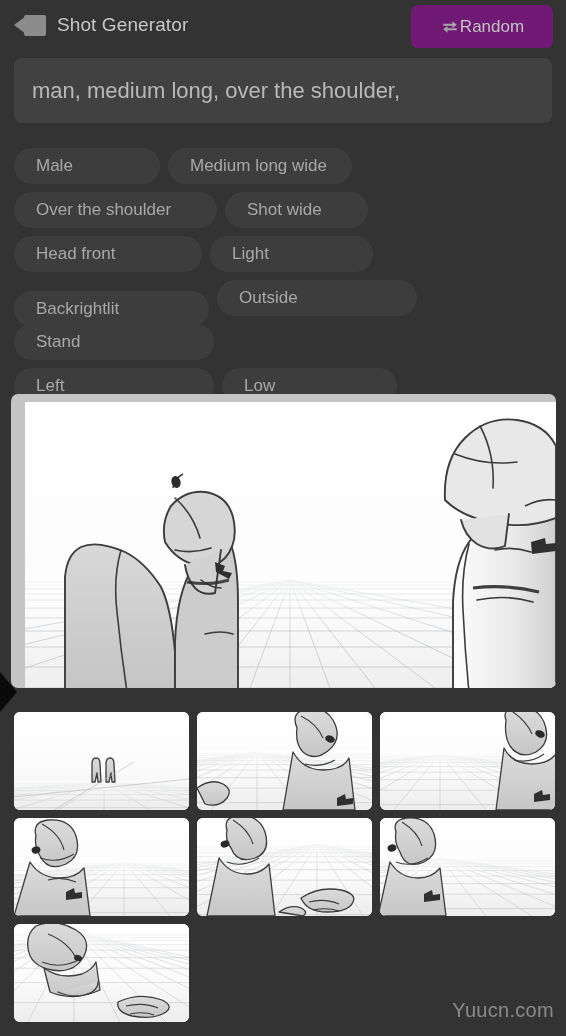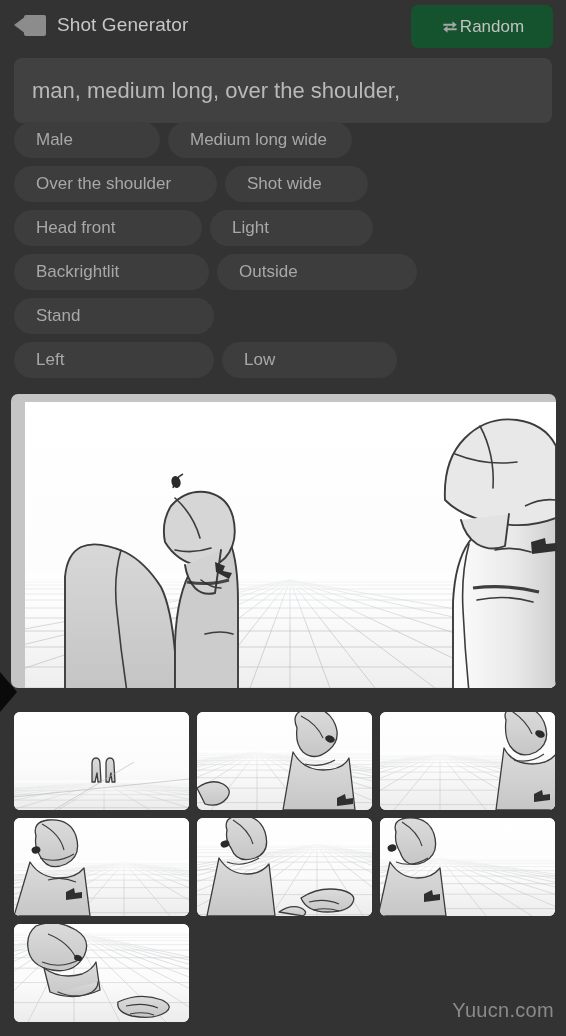--- a/index.html
+++ b/index.html
@@ -56,21 +56,21 @@
   .app-title {
     color: #c7c7c7;
     font-size: 19px;
     letter-spacing: 0.1px;
     white-space: nowrap;
   }
   .random-btn {
     position: absolute;
     right: 13px; top: 5px;
     width: 142px; height: 43px;
-    background: #14532d;
+    background: #701a75;
     border-radius: 7px;
     display: flex;
     align-items: center;
     justify-content: center;
     gap: 0;
   }
   .shuffle-icon { display: block; width: 20px; height: 20px; }
   .random-label {
     color: #c2c2c2;
     font-size: 17px;
@@ -92,21 +92,21 @@
   .prompt-text {
     color: #b9b9b9;
     font-size: 22px;
     white-space: nowrap;
     overflow: hidden;
   }
 
   
   .chips {
     position: absolute;
-    left: 14px; top: 122px;
+    left: 14px; top: 148px;
     width: 538px;
   }
   .chip-row {
     display: flex;
     height: 36px;
     margin-bottom: 8px;
     gap: 8px;
   }
   .chip {
     height: 36px;
@@ -224,21 +224,21 @@
       </div>
       <div class="chip-row">
         <div class="chip" style="width: 188px;">
           <span>Head front</span>
         </div>
         <div class="chip" style="width: 163px;">
           <span>Light</span>
         </div>
       </div>
       <div class="chip-row">
-        <div class="chip" style="width: 195px;">
+        <div class="chip" style="width: 195px; margin-top: 11px;">
           <span>Backrightlit</span>
         </div>
         <div class="chip" style="width: 200px;">
           <span>Outside</span>
         </div>
       </div>
       <div class="chip-row">
         <div class="chip" style="width: 200px;">
           <span>Stand</span>
         </div>

